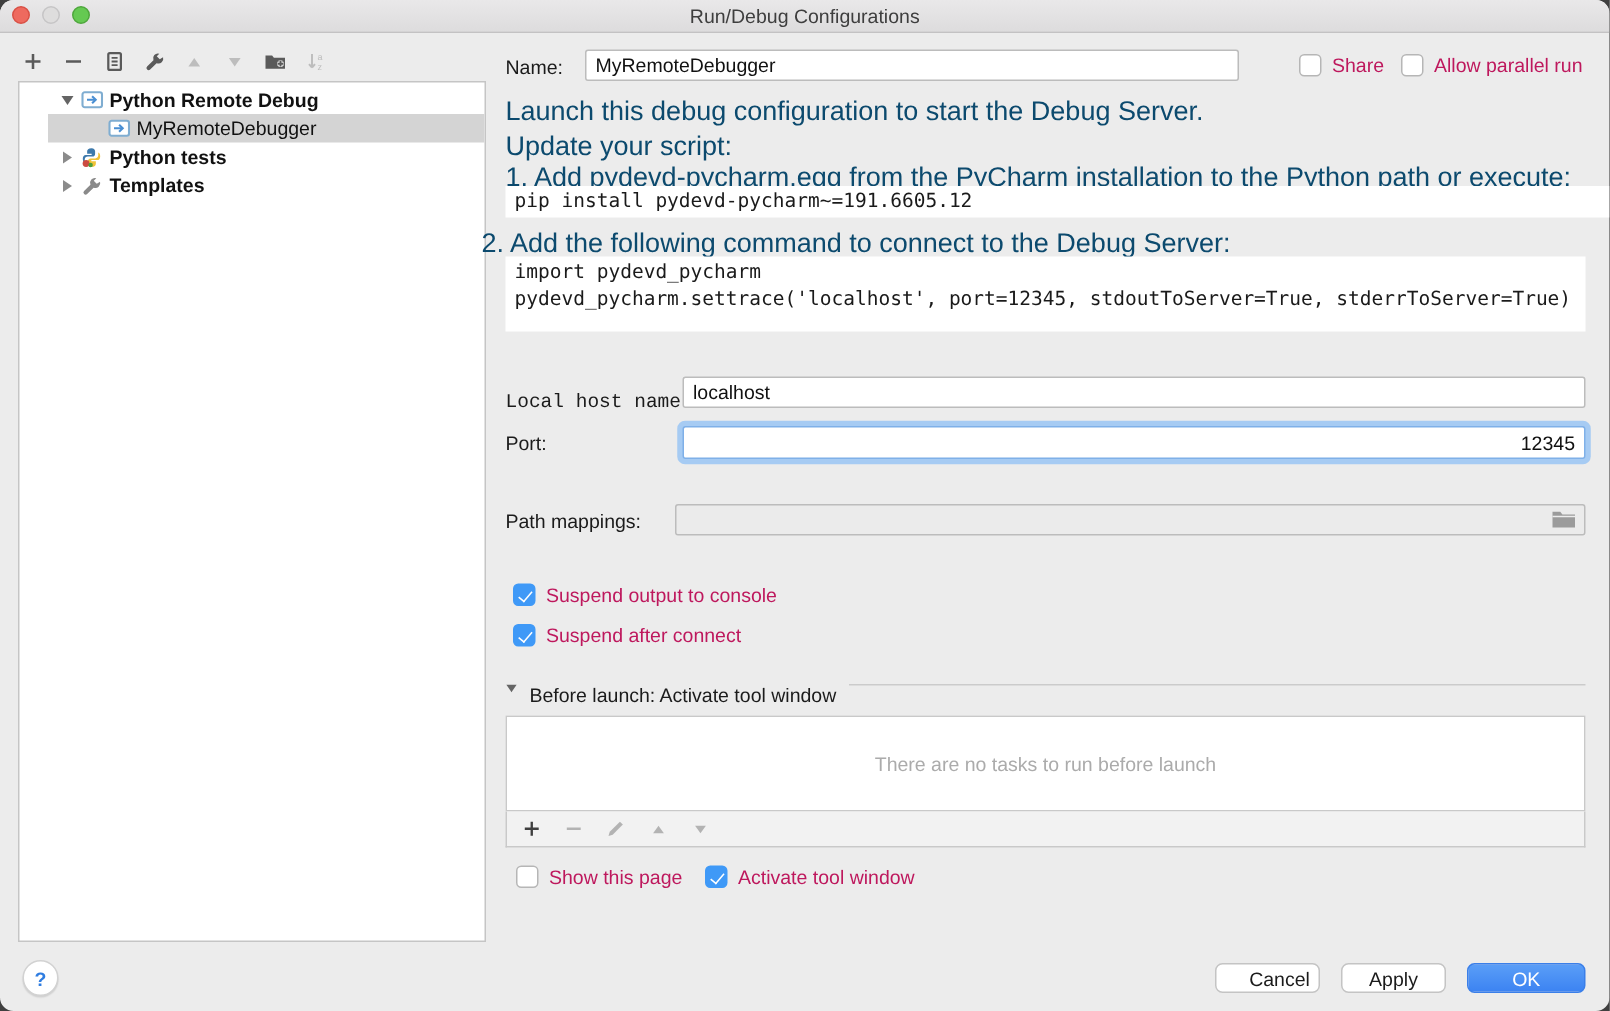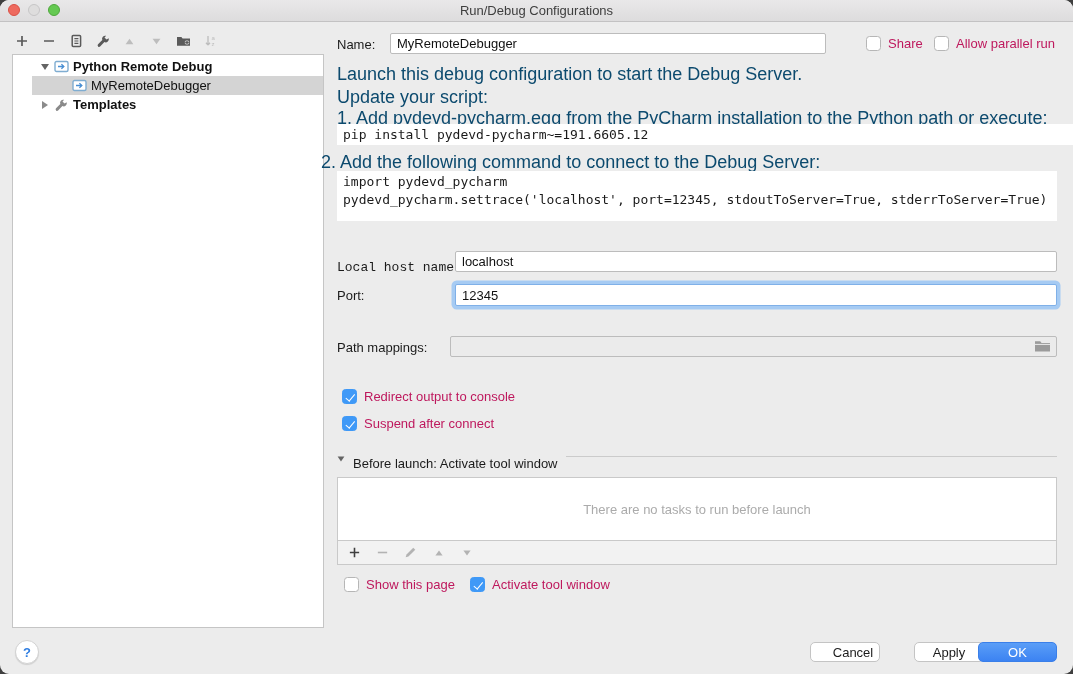--- a/index.html
+++ b/index.html
@@ -151,20 +151,34 @@
           </svg>
       </span>
       <span>MyRemoteDebugger</span>
     </div>
     <div class="tree-row bold">
       <span class="twisty">
           <span class="tri-r"></span>
         </span>
       <span class="ticon">
         <svg width="14" height="14" viewBox="0 0 14 14">
+            <path d="M7 .8c-2.1 0-2.9.9-2.9 2.1v1.6h3v.8H3.2c-1.2 0-2 .9-2 2.6 0 1.3.5 2.2 1.3 2.5V8.3c0-1 .9-1.9 2-1.9h3.1c1 0 1.8-.8 1.8-1.8V2.9C9.4 1.7 8.7.8 7 .8z" fill="#3d79ab"></path>
+            <path d="M7 13.2c2.1 0 2.9-.9 2.9-2.1V9.5h-3v-.8h3.9c1.2 0 2-.9 2-2.6 0-1.3-.5-2.2-1.3-2.5v2.1c0 1-.9 1.9-2 1.9H6.4c-1 0-1.8.8-1.8 1.8v1.7c0 1.2.7 2.1 2.4 2.1z" fill="#f0c237"></path>
+            <circle cx="3.4" cy="11" r="2.3" fill="#cc4b41"></circle>
+            <circle cx="6.4" cy="12" r="1.5" fill="#4d9e3c"></circle>
+          </svg>
+      </span>
+      <span>Python tests</span>
+    </div>
+    <div class="tree-row bold">
+      <span class="twisty">
+          <span class="tri-r"></span>
+        </span>
+      <span class="ticon">
+        <svg width="14" height="14" viewBox="0 0 14 14">
             <path d="M12.7 4.2a3.2 3.2 0 0 1-4.3 3.9L4.1 12.4a1.45 1.45 0 0 1-2.05-2.05L6.3 6.1a3.2 3.2 0 0 1 3.9-4.3L8.5 3.5l2 2z" fill="#8a8a8a"></path>
           </svg>
       </span>
       <span>Templates</span>
     </div>
   </div>
 
   <div class="lbl" style="left:337px;top:37px;">Name:</div>
   <input class="field abs" style="left: 390px; top: 33px; width: 436px;" value="MyRemoteDebugger">
   <div class="cbrow" style="left:866px;top:36px;">
@@ -180,34 +194,34 @@
   <div class="txt" style="left:337px;top:87px;">Update your script:</div>
   <div class="txt" style="left:337px;top:108px;">1. Add pydevd-pycharm.egg from the PyCharm installation to the Python path or execute:</div>
   <div class="codeblock" style="left:337px;top:124px;width:773px;height:21px;line-height:17px;">pip install pydevd-pycharm~=191.6605.12</div>
   <div class="txt" style="left:321px;top:152px;">2. Add the following command to connect to the Debug Server:</div>
   <div class="codeblock" style="left:337px;top:171px;width:720px;height:50px;"><span>import pydevd_pycharm</span>
 <span>pydevd_pycharm.settrace('localhost', port=12345, stdoutToServer=True, stderrToServer=True)</span></div>
 
   <div class="lbl" style="left:337px;top:260px;font-family:Liberation Mono, monospace;">Local host name:</div>
   <input class="field abs" style="left: 455px; top: 251px; width: 602px;" value="localhost">
   <div class="lbl" style="left:337px;top:288px;">Port:</div>
-  <input class="field focused abs" style="left: 455px; top: 284px; width: 602px; height: 22px;" autofocus="" value="12345">
+  <input class="field focused abs" style="left: 455px; top: 284px; width: 602px; height: 22px; text-align: right;" autofocus="" value="12345">
 
   <div class="lbl" style="left:337px;top:340px;">Path mappings:</div>
   <input class="field gray abs" style="left: 450px; top: 336px; width: 607px;" value="">
   <span class="abs" style="left:1034px;top:339px;">
     <svg width="17" height="14" viewBox="0 0 17 14">
         <path d="M1 2.2h5.2L7.6 4H16v8.6H1z" fill="#9b9b9b"></path>
         <path d="M1 5.4h15" stroke="#ececec" stroke-width="1"></path>
       </svg>
   </span>
 
   <div class="cbrow" style="left:342px;top:389px;">
     <span class="cb checked"></span>
-    <span>Redirect output to console</span>
+    <span>Suspend output to console</span>
   </div>
   <div class="cbrow" style="left:342px;top:416px;">
     <span class="cb checked"></span>
     <span>Suspend after connect</span>
   </div>
 
   <div class="section-head" style="top:456px;">
     <span class="tri-d" style="transform:scale(.85);margin-right:8px;"></span>
     <span>Before launch: Activate tool window</span>
     <span class="line"></span>
@@ -249,16 +263,16 @@
   </div>
   <div class="cbrow" style="left:470px;top:577px;">
     <span class="cb checked"></span>
     <span>Activate tool window</span>
   </div>
 
   <div class="help-btn">
       <span>?</span>
     </div>
   <div class="btn" style="left:810px;top:642px;width:70px;padding-left:16px;">Cancel</div>
-  <div class="btn" style="left:894px;top:642px;width:70px;margin-left:20px;">Apply</div>
+  <div class="btn" style="left:894px;top:642px;width:70px;">Apply</div>
   <div class="btn primary" style="left:978px;top:642px;width:79px;">OK</div>
 
 </div>
 
 </body></html>

